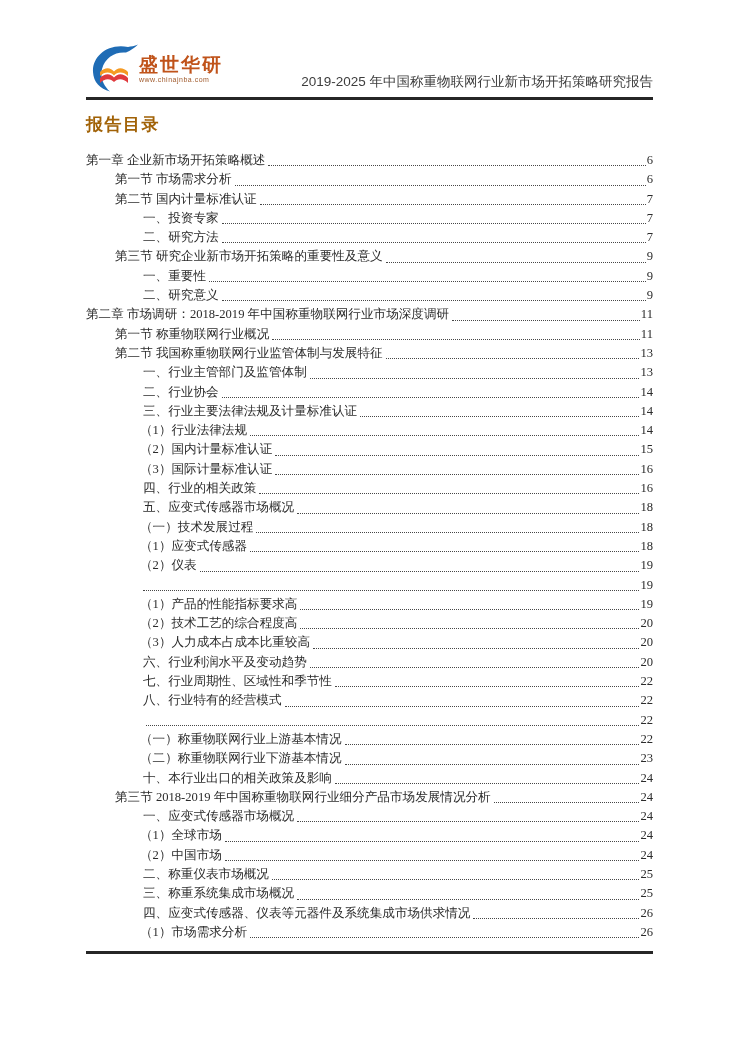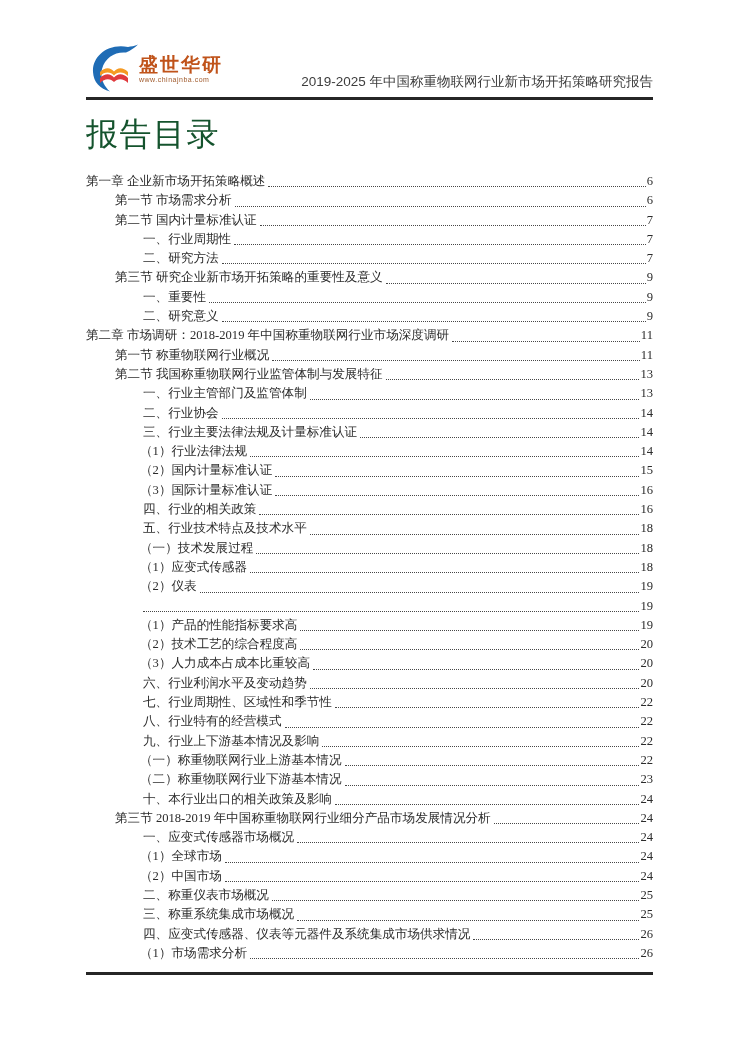--- a/index.html
+++ b/index.html
@@ -45,23 +45,23 @@
     font-family: "Liberation Sans", sans-serif;
     font-size: 13.5px;
     color: #3d3d3d;
     padding-bottom: 3px;
     white-space: nowrap;
   }
   .header-rule { border-top: 3px solid #262626; }
   
   h1.page-title {
     font-family: "Liberation Sans", sans-serif;
-    font-size: 32px;
-    font-weight: normal;
-    color: #14532d;
+    font-size: 17px;
+    font-weight: bold;
+    color: #a16207;
     letter-spacing: 1.5px;
     margin: 13px 0 15px 0;
   }
   
   .toc { width: 100%; }
   .toc-row {
     display: flex;
     align-items: flex-end;
     line-height: 19.3px;
     height: 19.3px;
@@ -133,21 +133,21 @@
         <span class="toc-label">第一节 市场需求分析</span>
         <span class="leader"></span>
         <span class="toc-page">6</span>
       </div>
       <div class="toc-row lv2">
         <span class="toc-label">第二节 国内计量标准认证</span>
         <span class="leader"></span>
         <span class="toc-page">7</span>
       </div>
       <div class="toc-row lv3">
-        <span class="toc-label">一、行业周期性</span>
+        <span class="toc-label">一、投资专家</span>
         <span class="leader"></span>
         <span class="toc-page">7</span>
       </div>
       <div class="toc-row lv3">
         <span class="toc-label">二、研究方法</span>
         <span class="leader"></span>
         <span class="toc-page">7</span>
       </div>
       <div class="toc-row lv2">
         <span class="toc-label">第三节 研究企业新市场开拓策略的重要性及意义</span>
@@ -208,21 +208,21 @@
         <span class="toc-label">（3）国际计量标准认证</span>
         <span class="leader"></span>
         <span class="toc-page">16</span>
       </div>
       <div class="toc-row lv3">
         <span class="toc-label">四、行业的相关政策</span>
         <span class="leader"></span>
         <span class="toc-page">16</span>
       </div>
       <div class="toc-row lv3">
-        <span class="toc-label">五、行业技术特点及技术水平</span>
+        <span class="toc-label">五、应变式传感器市场概况</span>
         <span class="leader"></span>
         <span class="toc-page">18</span>
       </div>
       <div class="toc-row lv4">
         <span class="toc-label">（一）技术发展过程</span>
         <span class="leader"></span>
         <span class="toc-page">18</span>
       </div>
       <div class="toc-row lv4">
         <span class="toc-label">（1）应变式传感器</span>
@@ -262,21 +262,20 @@
         <span class="toc-label">七、行业周期性、区域性和季节性</span>
         <span class="leader"></span>
         <span class="toc-page">22</span>
       </div>
       <div class="toc-row lv3">
         <span class="toc-label">八、行业特有的经营模式</span>
         <span class="leader"></span>
         <span class="toc-page">22</span>
       </div>
       <div class="toc-row lv3">
-        <span class="toc-label">九、行业上下游基本情况及影响</span>
         <span class="leader"></span>
         <span class="toc-page">22</span>
       </div>
       <div class="toc-row lv4">
         <span class="toc-label">（一）称重物联网行业上游基本情况</span>
         <span class="leader"></span>
         <span class="toc-page">22</span>
       </div>
       <div class="toc-row lv4">
         <span class="toc-label">（二）称重物联网行业下游基本情况</span>

